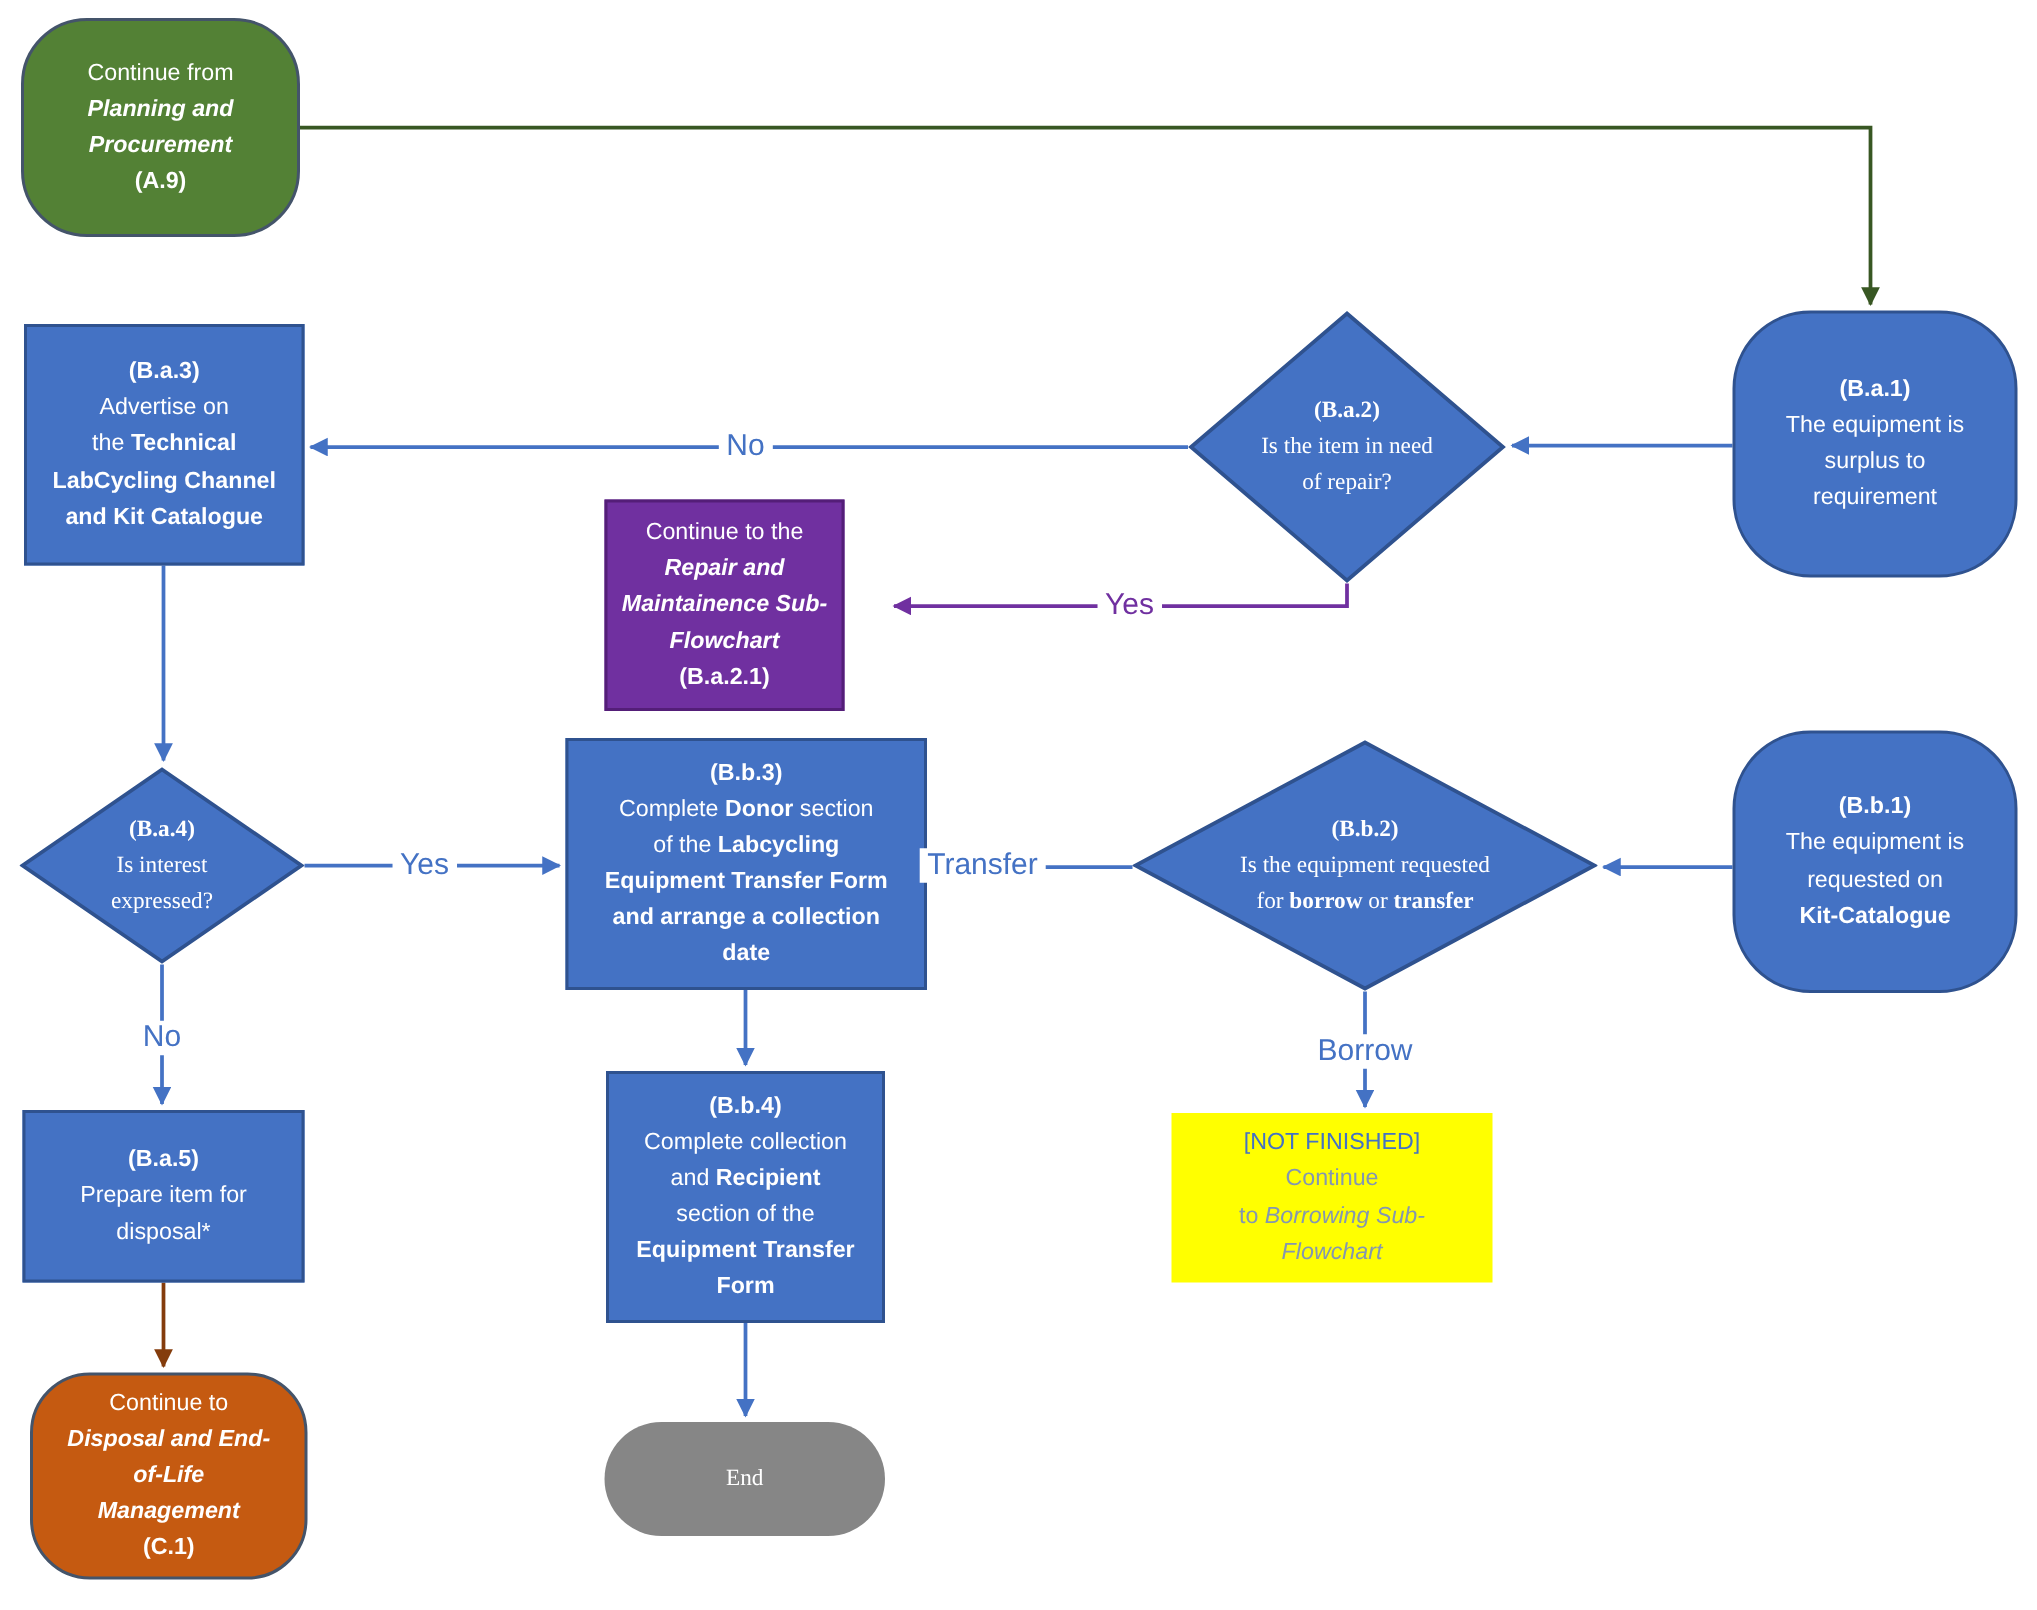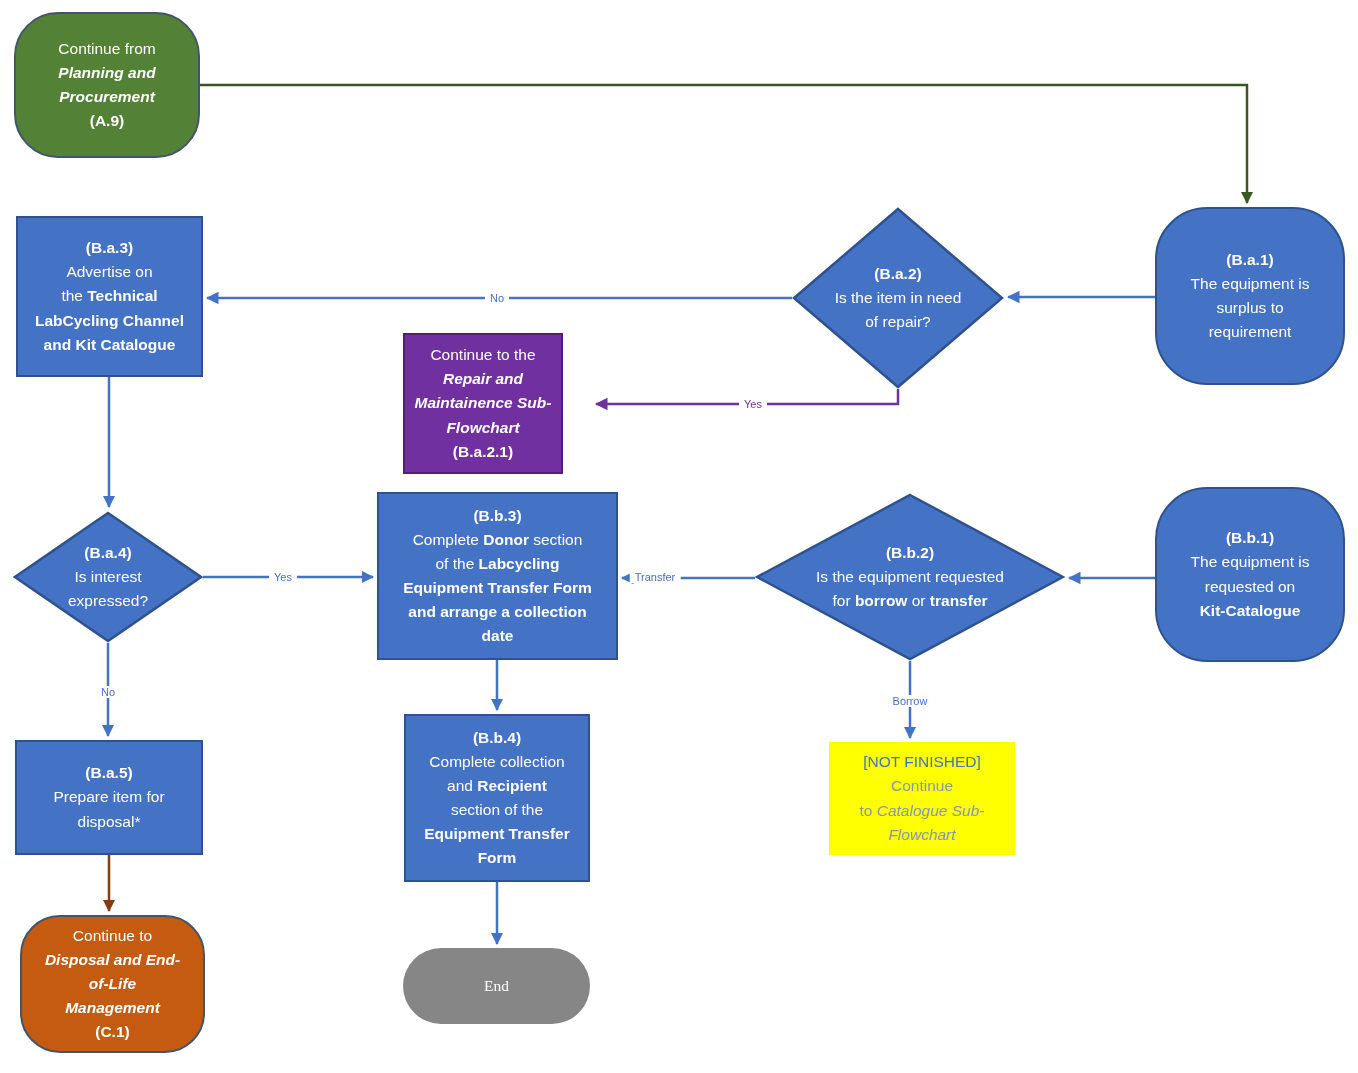--- a/index.html
+++ b/index.html
@@ -33,27 +33,27 @@
   .rrect{border:2.5px solid var(--dark-border,#44546A);}
   .rrect.green{background:var(--green-fill,#538135);border-radius:44px;}
   .rrect.bigblue{background:var(--blue-fill,#4472C4);border-color:var(--blue-border,#2F528F);border-radius:52px;}
   .rrect.orange{background:var(--orange-fill,#C55A11);border-radius:40px;}
   .purplebox{border:2px solid var(--purple-border,#541E78);background:var(--purple-fill,#7030A0);}
   .yellowbox{background:var(--yellow-fill,#FFFF00);}
   .yellowbox .ntext{color:var(--yellow-text-muted,#8497B0);}
   .yellowbox .ntext .tline:first-child{color:var(--yellow-text-blue,#4472C4);}
   .endpill{background:var(--gray-fill,#868686);border-radius:38px;font-family:Liberation Serif, serif;}
 
-  .diamond{background:transparent;}
+  .diamond{background:transparent;font-family:Liberation Serif, serif;}
   .diamond svg{position:absolute;left:0;top:0;width:100%;height:100%;z-index:1;}
   .diamond polygon{fill:var(--blue-fill,#4472C4);stroke:var(--blue-border,#2F528F);stroke-width:2.5;}
 
   .elabel{
     position:absolute;z-index:3;transform:translate(-50%,-50%);
-    background:#ffffff;padding:0 5px;font-size:11px;color:var(--label-blue,#4472C4);
+    background:#ffffff;padding:0 5px;font-size:20px;color:var(--label-blue,#4472C4);
     white-space:nowrap;
   }
   .elabel.purple{color:var(--purple-fill,#7030A0);}
 </style>
 </head>
 <body>
 
 <div class="canvas">
 
   <svg class="connectors" width="1358" height="1073" viewBox="0 0 1358 1073">
@@ -206,25 +206,25 @@
         <div class="tline"><span class="b">Form</span></div>
       </div>
   </div>
 
   <div class="node endpill" style="left:403px;top:948px;width:187px;height:76px">
     <div class="ntext">
         <div class="tline"><span>End</span></div>
       </div>
   </div>
 
-  <div class="node yellowbox" style="left:829px;top:742px;width:186px;height:113px">
+  <div class="node yellowbox" style="left:781px;top:742px;width:214px;height:113px">
     <div class="ntext">
         <div class="tline"><span>[NOT FINISHED]</span></div>
         <div class="tline"><span>Continue</span></div>
-        <div class="tline"><span>to </span><span class="i">Catalogue Sub-</span></div>
+        <div class="tline"><span>to </span><span class="i">Borrowing Sub-</span></div>
         <div class="tline"><span class="i">Flowchart</span></div>
       </div>
   </div>
 
   <div class="elabel" style="left:497px;top:298px">No</div>
   <div class="elabel purple" style="left:753px;top:404px">Yes</div>
   <div class="elabel" style="left:283px;top:577px">Yes</div>
   <div class="elabel" style="left:655px;top:577px">Transfer</div>
   <div class="elabel" style="left:108px;top:692px">No</div>
   <div class="elabel" style="left:910px;top:701px">Borrow</div>

